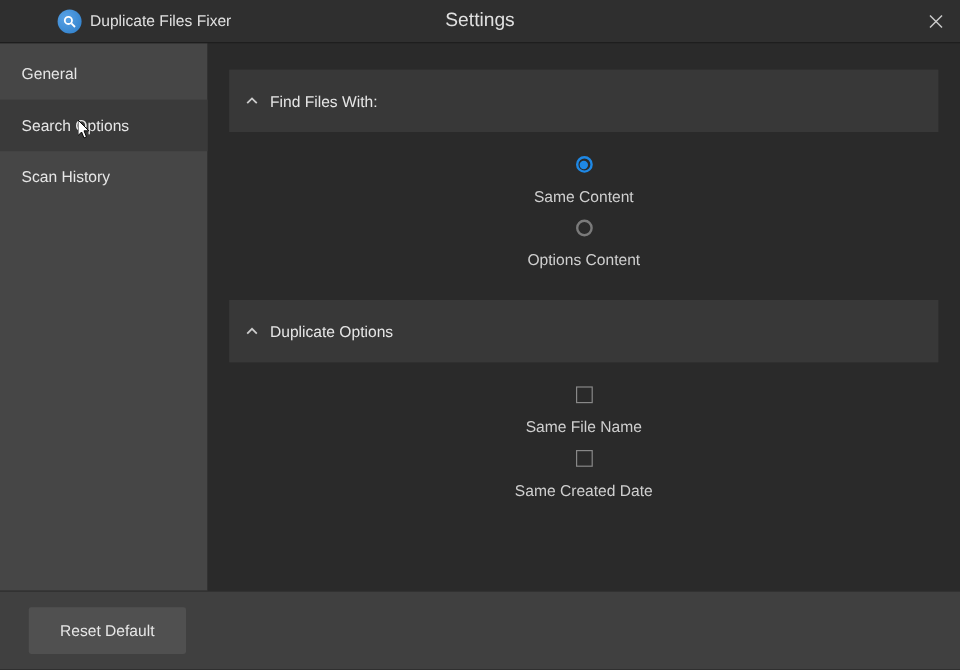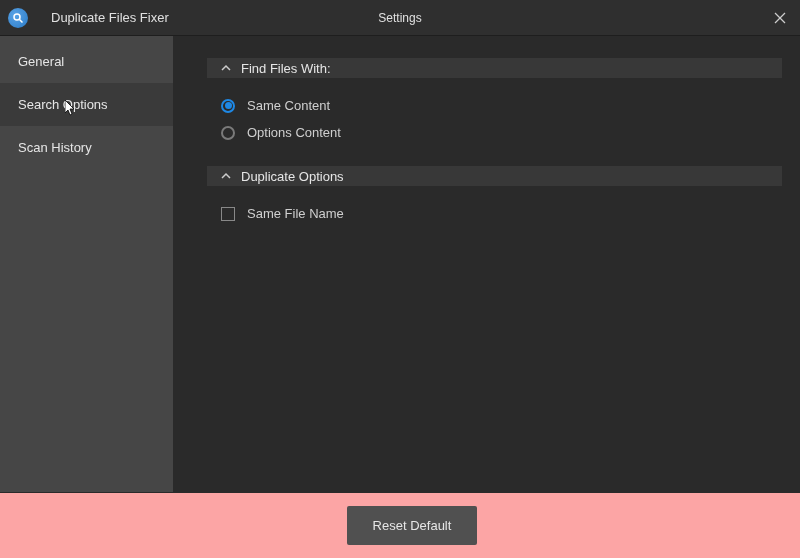--- a/index.html
+++ b/index.html
@@ -20,21 +20,22 @@
       background: #2f2f2f;
       border-bottom: 1px solid #1e1e1e;
       display: flex;
       align-items: center;
       position: relative;
     }
     .titlebar-left {
       display: flex;
       align-items: center;
       padding-left: 8px;
-      gap: 23px;
+      gap: 7px;
+      margin-left: 40px;
     }
     .app-icon {
       width: 20px;
       height: 20px;
       border-radius: 50%;
       background: radial-gradient(circle at 35% 35%, #5aa3e6, #2a7bc7);
       display: flex;
       align-items: center;
       justify-content: center;
     }
@@ -44,40 +45,39 @@
     }
     .app-title {
       font-size: 13px;
       color: #e0e0e0;
       font-weight: 500;
     }
     .window-title {
       position: absolute;
       left: 50%;
       transform: translateX(-50%);
-      font-size: 12px;
+      font-size: 16px;
       color: #e0e0e0;
     }
     .close-btn {
       position: absolute;
       right: 0;
       top: 0;
       width: 40px;
       height: 36px;
       display: flex;
       align-items: center;
       justify-content: center;
       color: #cccccc;
       font-size: 16px;
       cursor: pointer;
     }
     .body {
       display: flex;
       height: 456px;
-      gap: 16px;
     }
     .sidebar {
       width: 173px;
       background: #464646;
       padding-top: 4px;
     }
     .sidebar-item {
       padding: 14px 18px;
       font-size: 13px;
       color: #e6e6e6;
@@ -95,21 +95,21 @@
     }
     .content {
       flex: 1;
       background: #2a2a2a;
       padding: 22px 18px 0 18px;
     }
     .section {
       margin-bottom: 12px;
     }
     .section-header {
-      height: 20px;
+      height: 52px;
       background: #383838;
       display: flex;
       align-items: center;
       padding: 0 14px;
       font-size: 13px;
       color: #e6e6e6;
       font-weight: 500;
       cursor: pointer;
     }
     .chev {
@@ -119,20 +119,21 @@
     .section-body {
       padding: 14px 14px 8px 14px;
     }
     .radio-row, .check-row {
       display: flex;
       align-items: center;
       gap: 12px;
       padding: 6px 0;
       font-size: 13px;
       cursor: pointer;
+      flex-direction: column;
     }
     .radio {
       width: 14px;
       height: 14px;
       border-radius: 50%;
       border: 2px solid #7a7a7a;
       display: inline-flex;
       align-items: center;
       justify-content: center;
       flex-shrink: 0;
@@ -168,26 +169,25 @@
       height: 10px;
     }
     .radio-label, .check-label {
       color: #cfcfcf;
     }
     .check-row.disabled .check-label {
       color: #777;
     }
     .footer {
       height: 66px;
-      background: #fca5a5;
+      background: #404040;
       border-top: 1px solid #2a2a2a;
       display: flex;
       align-items: center;
       padding-left: 24px;
-      justify-content: center;
     }
     .reset-btn {
       background: #505050;
       color: #e6e6e6;
       border: none;
       padding: 12px 26px;
       font-size: 13px;
       cursor: pointer;
       border-radius: 2px;
     }
@@ -261,20 +261,24 @@
               <path d="M1 7 L5 3 L9 7" stroke="#ccc" stroke-width="1.5" fill="none"></path>
             </svg>
         </span>
         <span>Duplicate Options</span>
       </div>
       <div class="section-body">
         <div class="check-row">
           <span class="checkbox"></span>
           <span class="check-label">Same File Name</span>
         </div>
+        <div class="check-row">
+          <span class="checkbox"></span>
+          <span class="check-label">Same Created Date</span>
+        </div>
       </div>
     </div>
   </div>
 </div>
 
 <div class="footer">
   <button class="reset-btn">Reset Default</button>
 </div>
 
 </body></html>

